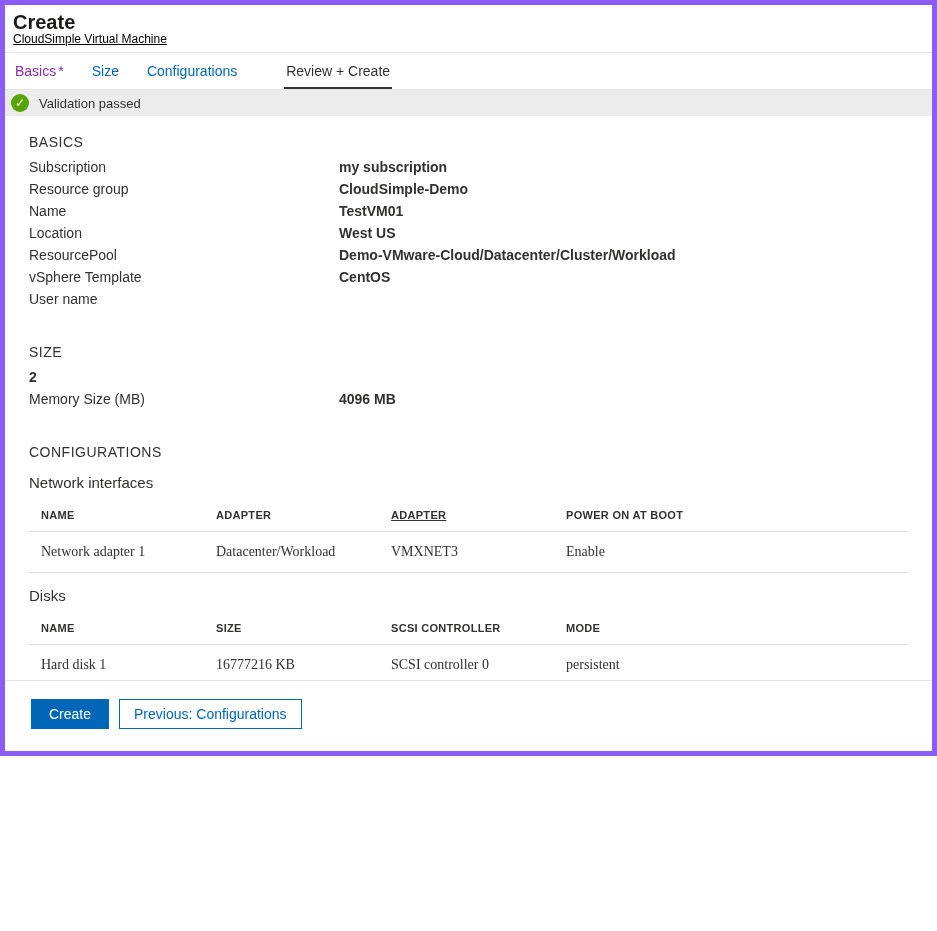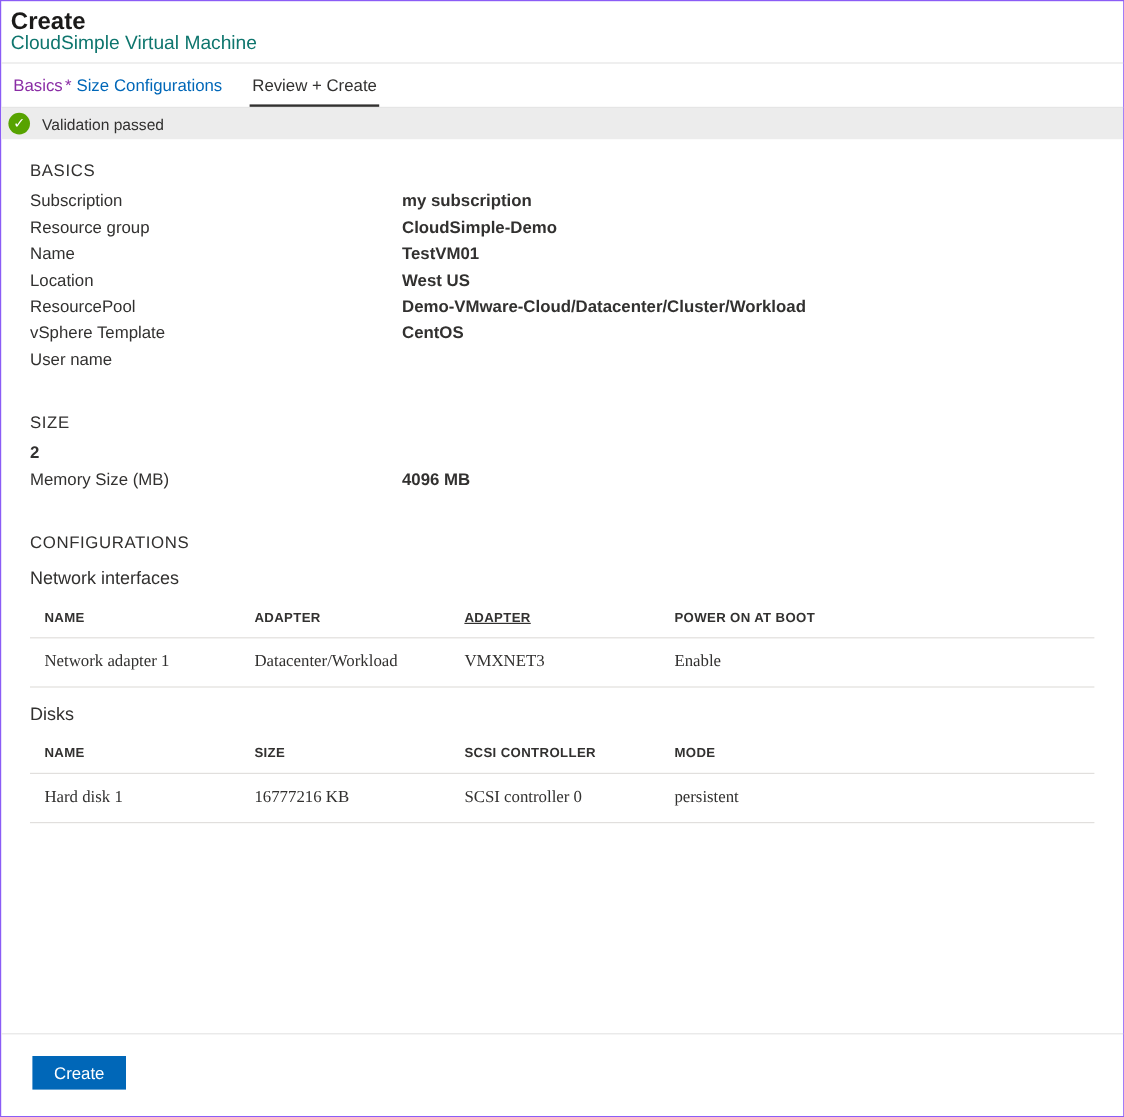--- a/index.html
+++ b/index.html
@@ -1,21 +1,21 @@
 <!DOCTYPE html>
 <html><head>
 <meta charset="utf-8">
 <style>
   * { box-sizing: border-box; }
   html, body { margin:0; padding:0; font-family: "Segoe UI", Arial, sans-serif; font-size:14px; color:#323130; background:#fff; width:937px; height:931px; }
-  .blade { display:flex; flex-direction:column; height:931px; border:1px solid #8b5cf6; }
+  .blade { display:flex; flex-direction:column; height:756px; border:5px solid #8b5cf6; }
   .header { padding:6px 8px 6px 8px; border-bottom:1px solid #e5e5e5; }
   .header-title { font-size:20px; font-weight:600; color:#1b1a19; }
-  .header-sub   { font-size:16px; color:#0f766e; margin-top:-2px; }
-  .tabs { display:flex; padding:0 8px; border-bottom:1px solid #e5e5e5; }
+  .header-sub   { font-size:12px; color:#000000; margin-top:-2px;text-decoration:underline; }
+  .tabs { display:flex; gap:24px; padding:0 8px; border-bottom:1px solid #e5e5e5; }
   .tab { padding:10px 2px 8px; cursor:pointer; color:#0067b8; }
   .tab-basics { color:#8a2da5; }
   .tab-active { color:#323130; border-bottom:2px solid #323130;margin-left:21px; }
   .asterisk { color:#8a2da5; padding-left:2px; }
   .validation { display:flex; align-items:center; gap:10px; background:#ececec; padding:4px 6px; font-size:13px; margin-bottom:16px;}
   .check-icon { width:18px; height:18px; border-radius:50%; background:#57a300; display:flex; align-items:center; justify-content:center; color:#fff; font-size:12px; line-height:1; }
   .content { flex:1 1 auto; overflow:auto; padding:0 0 0 0; }
   .inner { padding:0 24px; }
   .section-title { font-size:14px; letter-spacing:.5px; color:#323130; margin:18px 0 6px; }
   .kv-row { display:flex; padding:3px 0; }
@@ -136,15 +136,16 @@
             <td>persistent</td>
           </tr>
         </tbody>
       </table>
 
     </div>
   </div>
 
   <div class="footer">
     <button class="btn-primary">Create</button>
+    <button class="btn-secondary">Previous: Configurations</button>
   </div>
 
 </div>
 
 </body></html>

